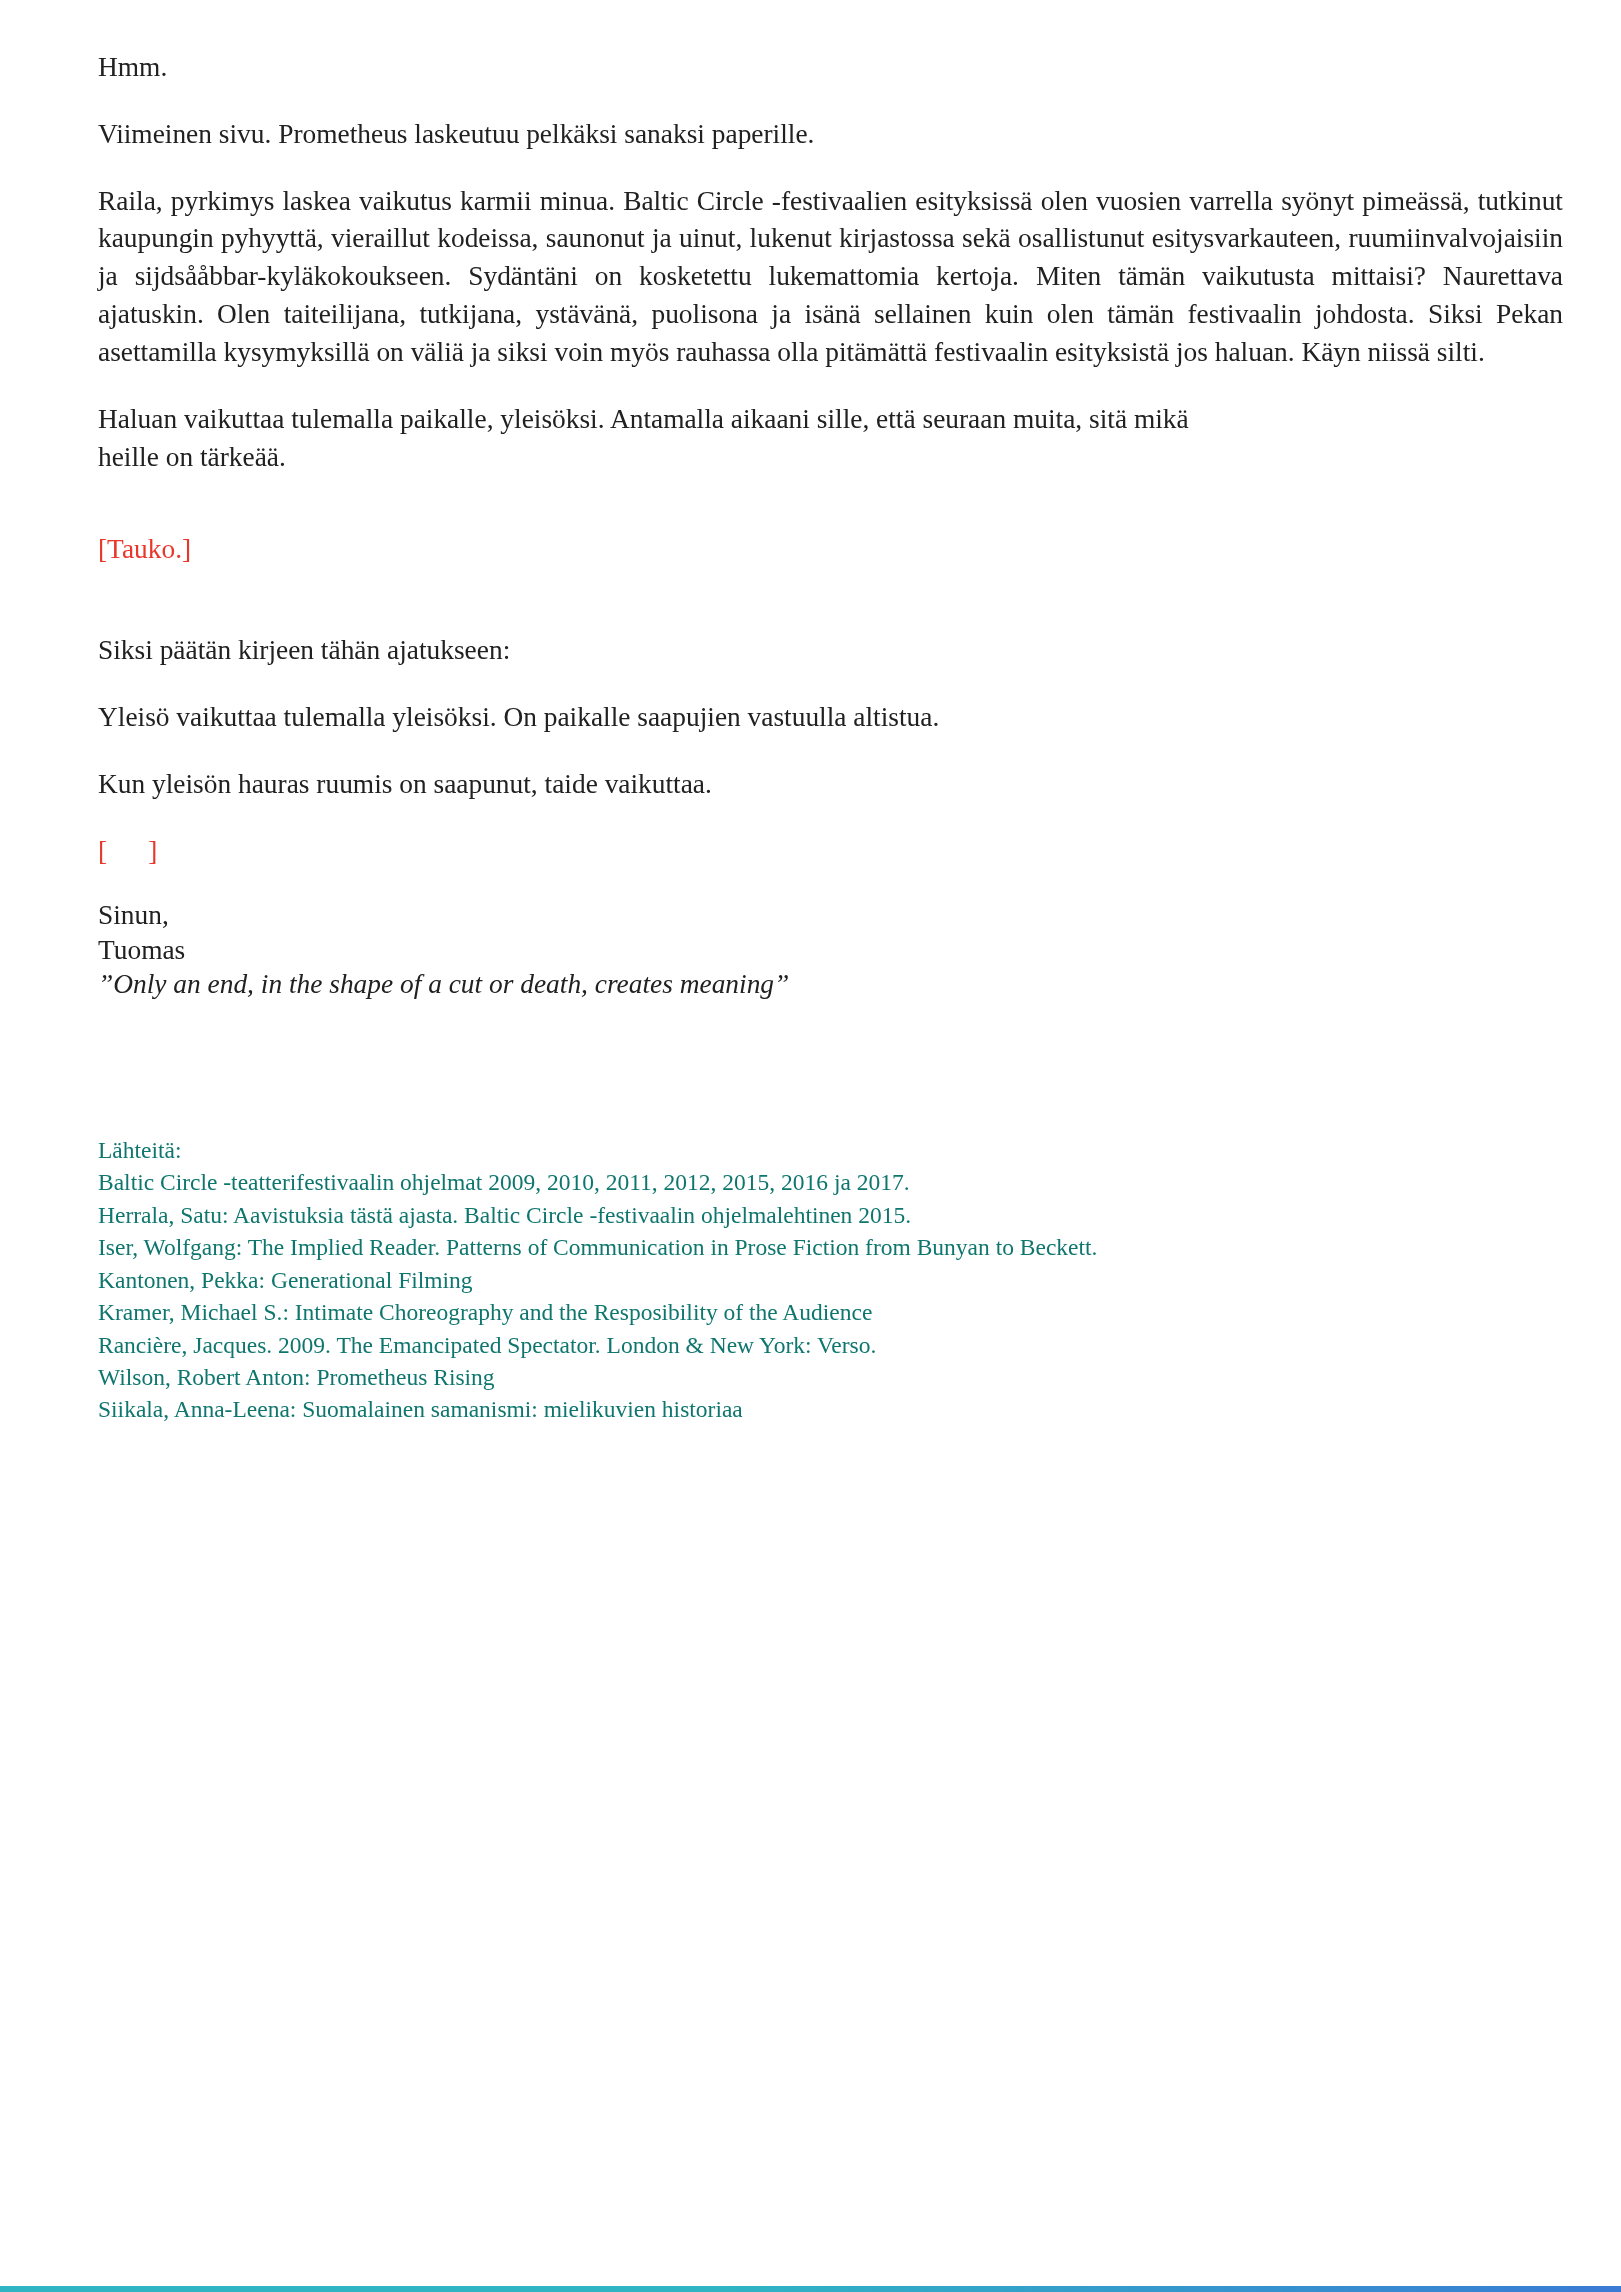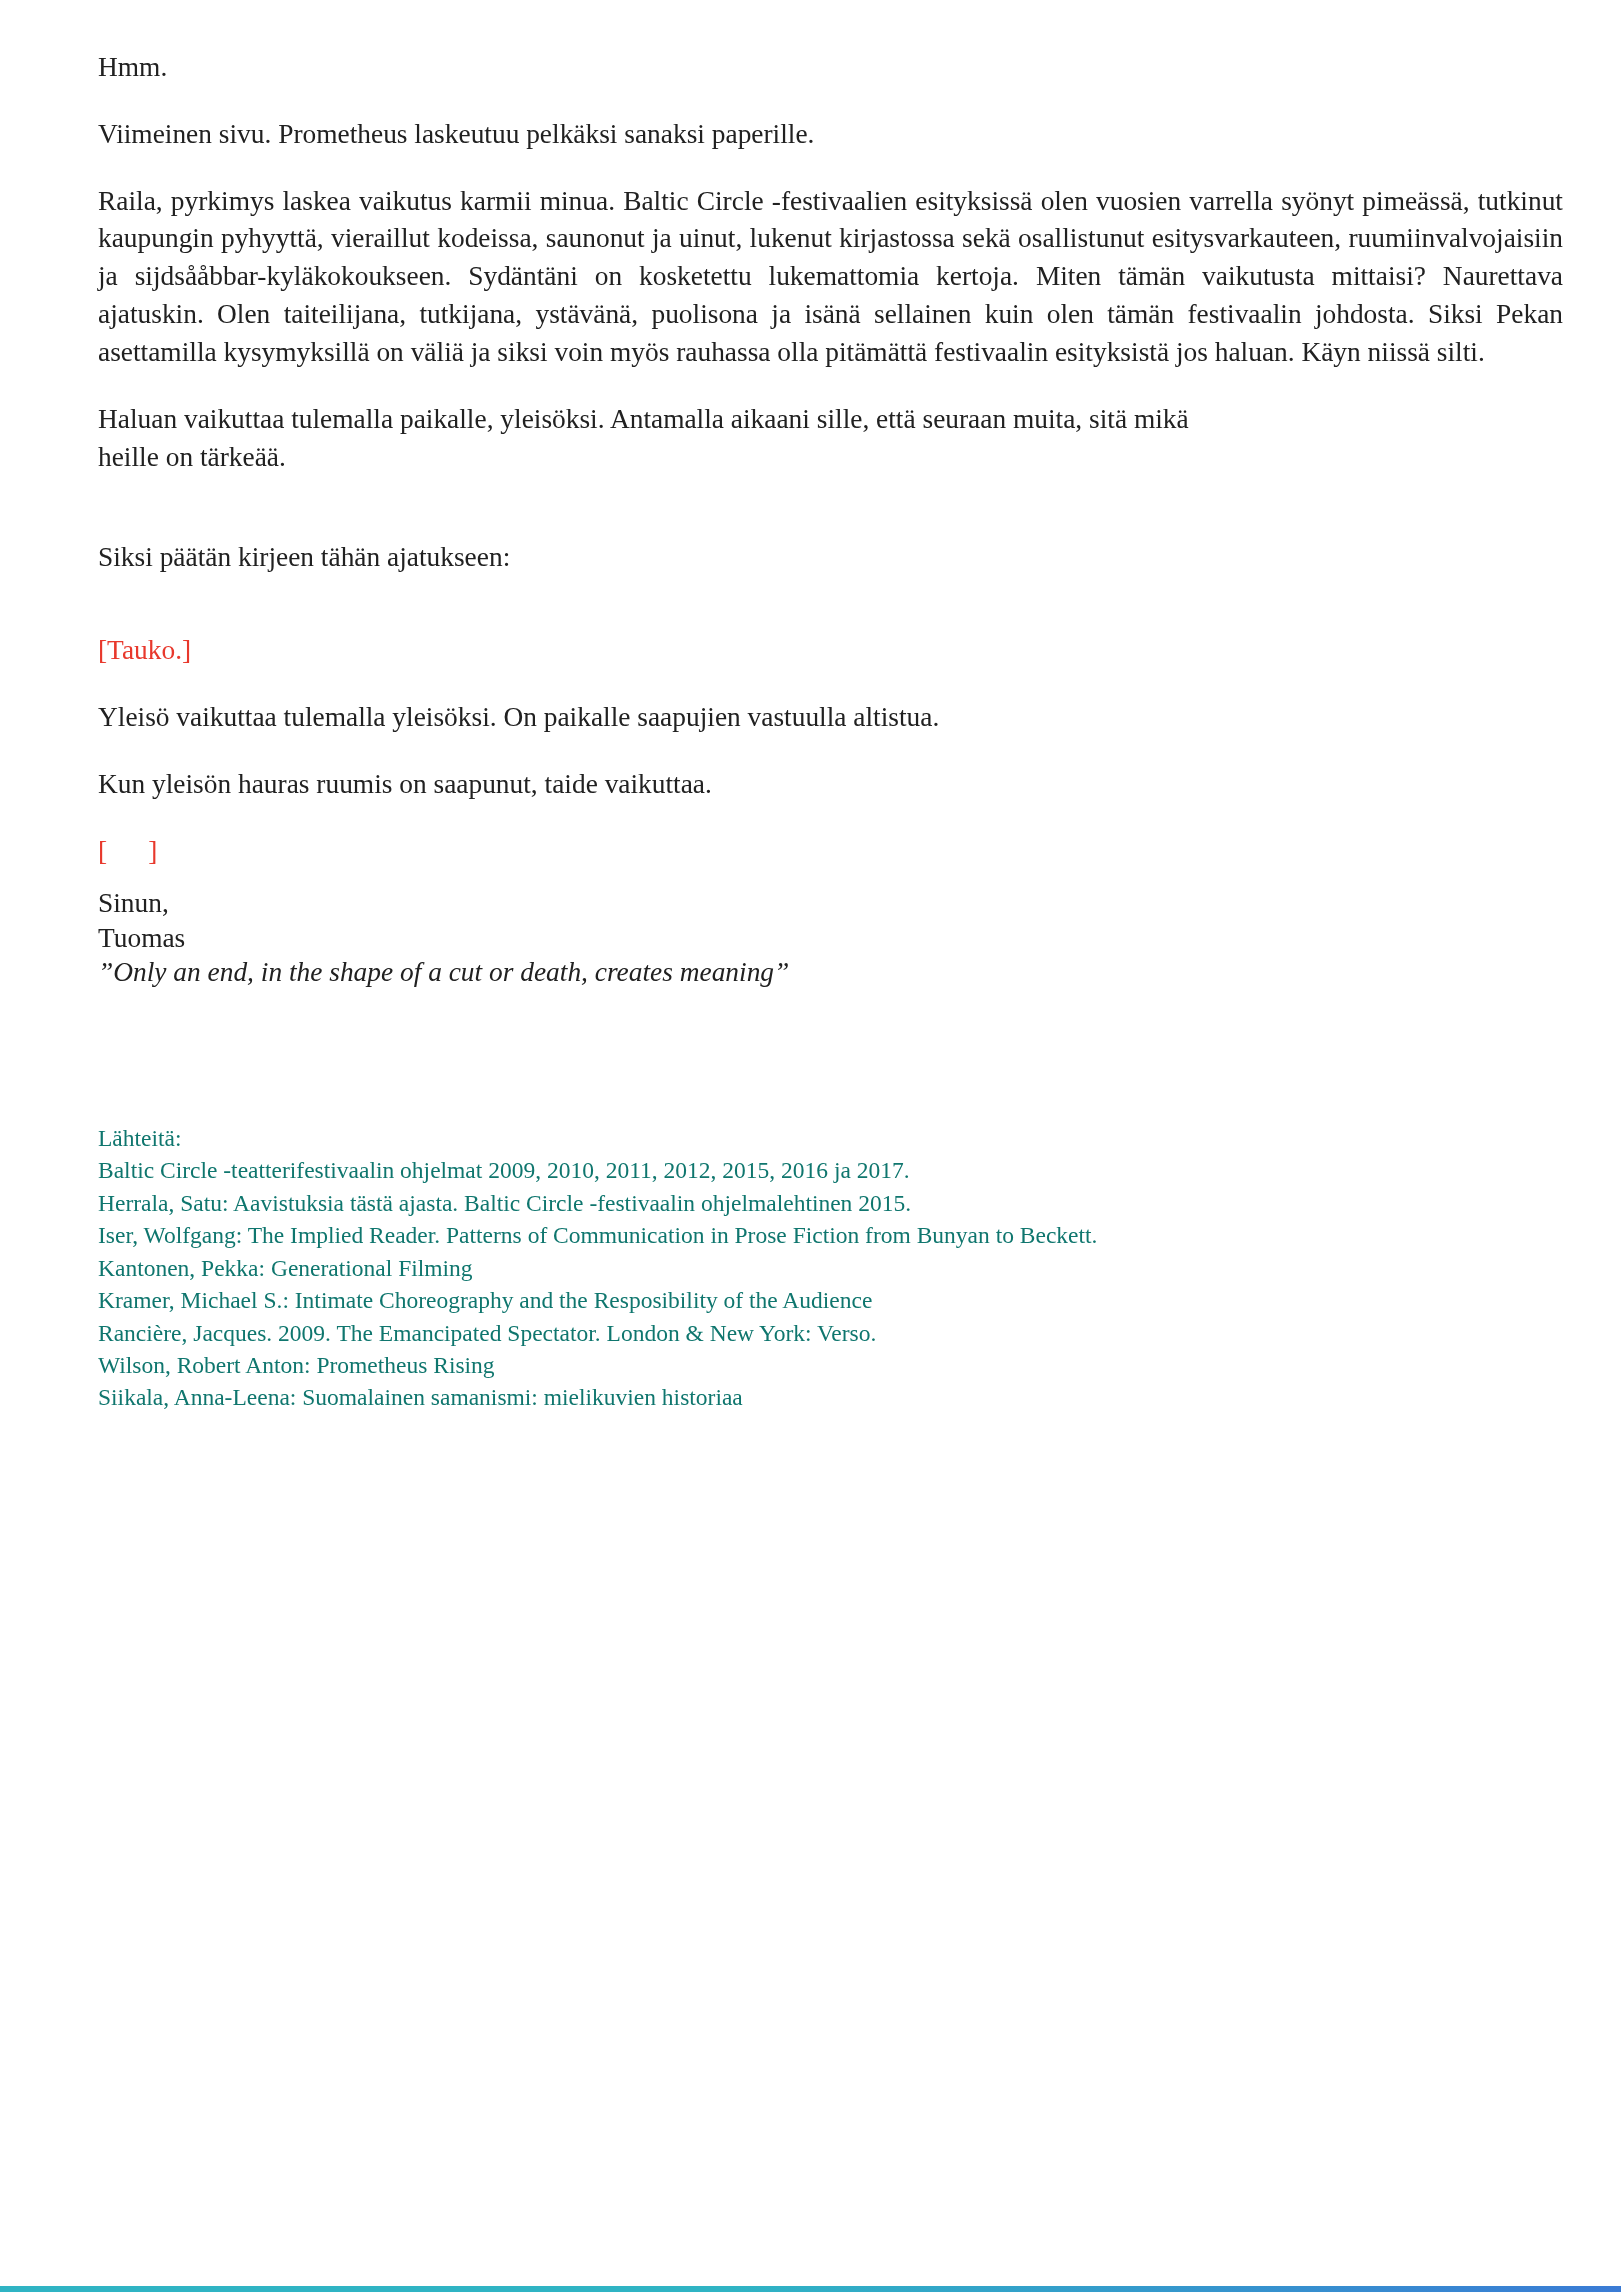--- a/index.html
+++ b/index.html
@@ -22,21 +22,21 @@
     line-height: 1.38;
     margin-top: 29px;
   }
   .first { margin-top: 0; }
   .justify { text-align: justify; }
   .preline { white-space: pre-line; }
   .red { color: var(--accent-red, #e8382c); }
   .tauko { margin-top: 55px; }
   .after-tauko { margin-top: 63px; }
   .bracket { white-space: pre; }
-  .sig { margin-top: 16px; font-family: Liberation Serif, serif; }
+  .sig { margin-top: 28px; font-family: Liberation Serif, serif; }
   .sigline {
     font-size: 27.4px;
     line-height: 1.26;
   }
   .quote { font-style: italic; }
   .sources { margin-top: 132px; }
   .source-line {
     font-size: 23.5px;
     line-height: 1.38;
     color: #0f766e;
@@ -61,23 +61,23 @@
 
   <p class="para first">Hmm.</p>
 
   <p class="para">Viimeinen sivu. Prometheus laskeutuu pelkäksi sanaksi paperille.</p>
 
   <p class="para justify">Raila, pyrkimys laskea vaikutus karmii minua. Baltic Circle -festivaalien esityksissä olen vuosien varrella syönyt pimeässä, tutkinut kaupungin pyhyyttä, vieraillut kodeissa, saunonut ja uinut, lukenut kirjastossa sekä osallistunut esitysvarkauteen, ruumiinvalvojaisiin ja sijdsååbbar-kyläkokoukseen. Sydäntäni on kosketettu lukemattomia kertoja. Miten tämän vaikutusta mittaisi? Naurettava ajatuskin. Olen taiteilijana, tutkijana, ystävänä, puolisona ja isänä sellainen kuin olen tämän festivaalin johdosta. Siksi Pekan asettamilla kysymyksillä on väliä ja siksi voin myös rauhassa olla pitämättä festivaalin esityksistä jos haluan. Käyn niissä silti.</p>
 
   <p class="para preline">Haluan vaikuttaa tulemalla paikalle, yleisöksi. Antamalla aikaani sille, että seuraan muita, sitä mikä
 heille on tärkeää.</p>
 
+  <p class="para red tauko bracket">[Tauko.]</p>
+
   <p class="para after-tauko">Siksi päätän kirjeen tähän ajatukseen:</p>
-
-  <p class="para red tauko bracket">[Tauko.]</p>
 
   <p class="para">Yleisö vaikuttaa tulemalla yleisöksi. On paikalle saapujien vastuulla altistua.</p>
 
   <p class="para">Kun yleisön hauras ruumis on saapunut, taide vaikuttaa.</p>
 
   <p class="para red bracket">[      ]</p>
 
   <div class="sig">
     <p class="sigline">Sinun,</p>
     <p class="sigline">Tuomas</p>

